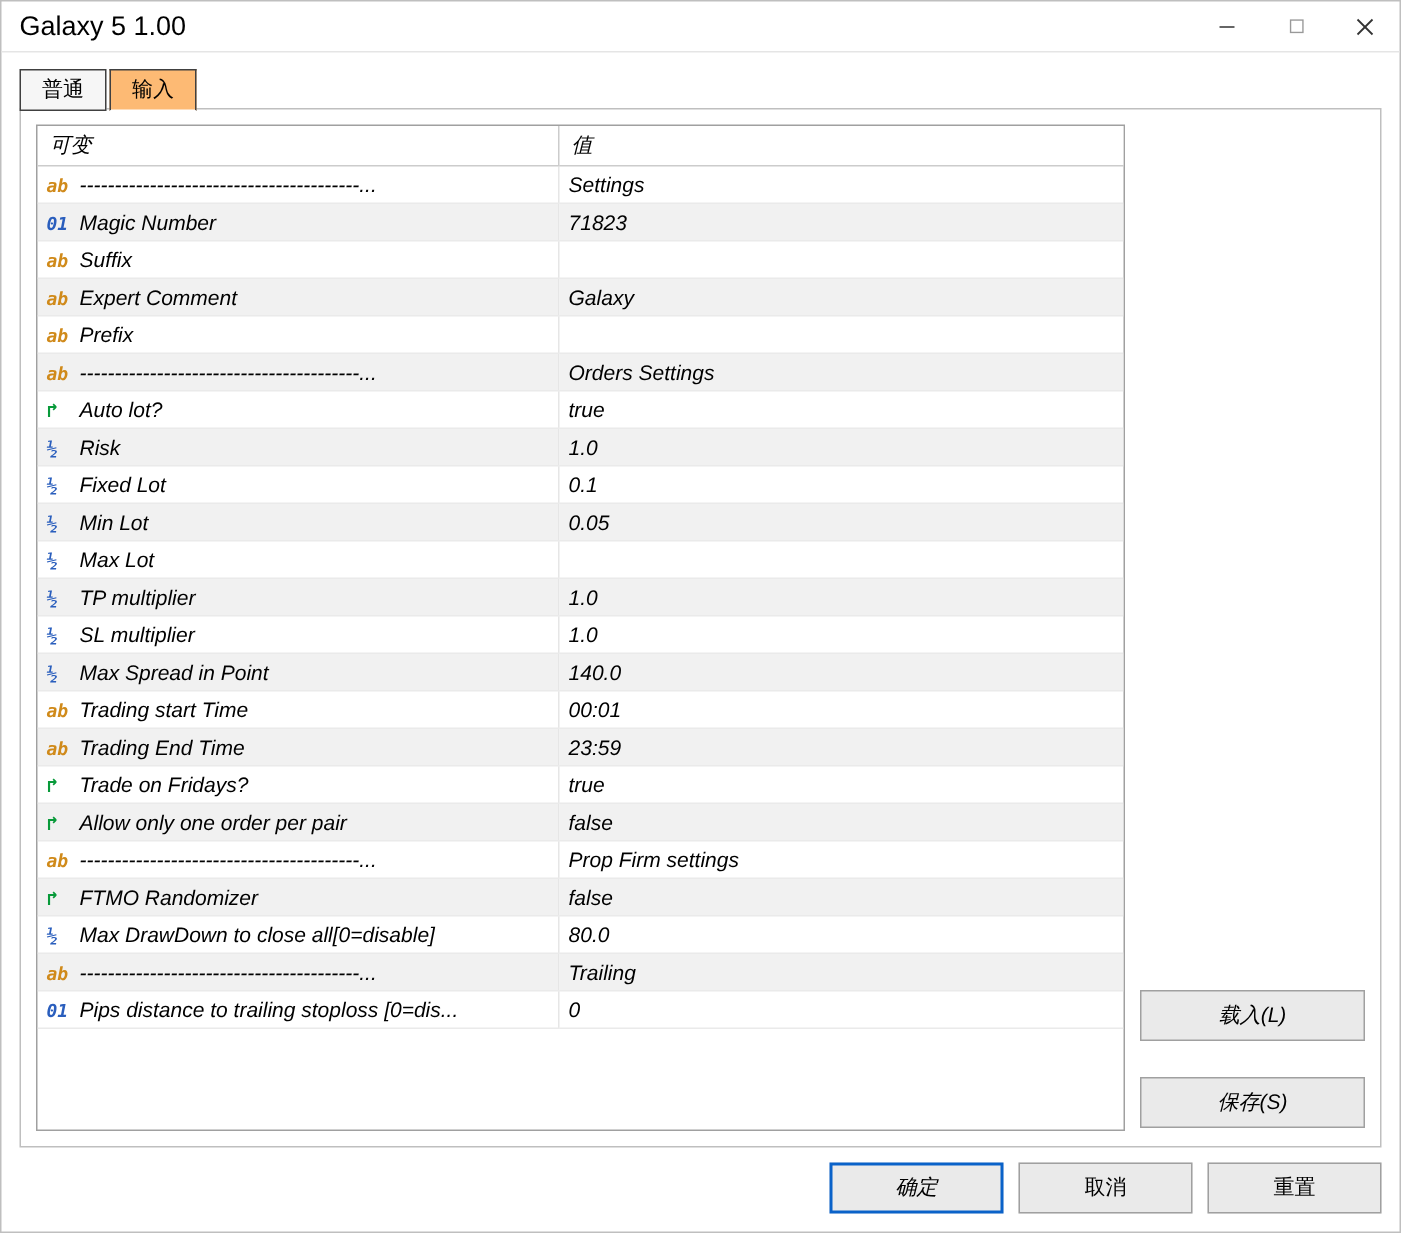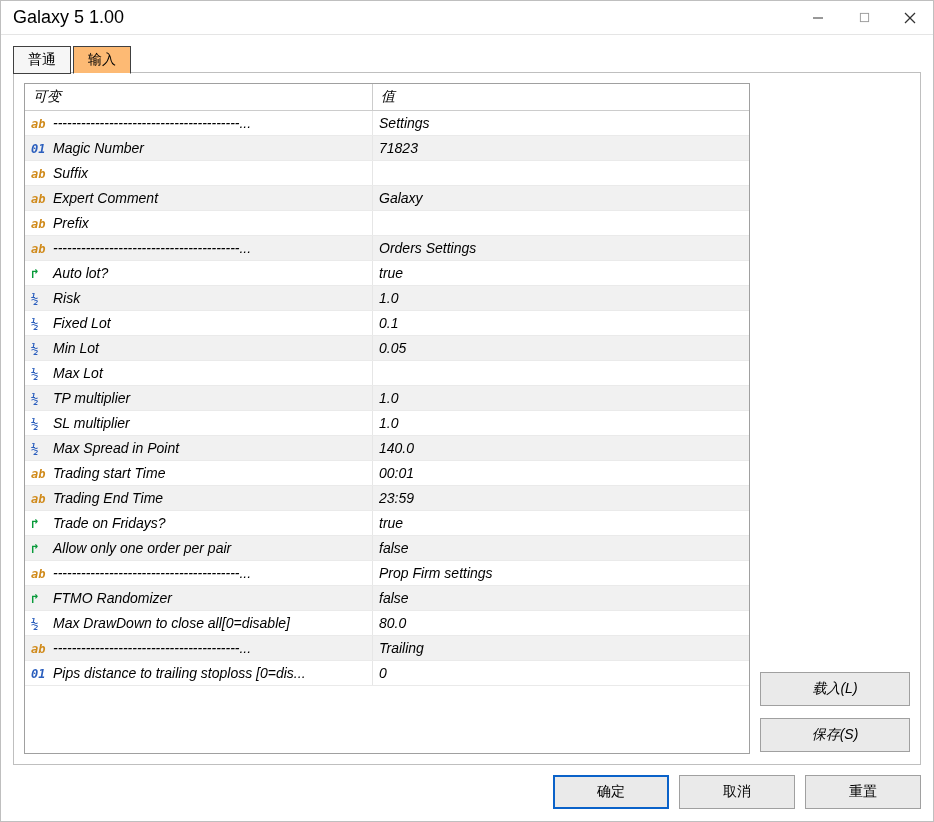--- a/index.html
+++ b/index.html
@@ -128,21 +128,21 @@
   .type-ab { color: #d08a1a; }
   .type-01 { color: #2a5ebd; }
   .type-half { color: #2a5ebd; font-size: 12px; }
   .type-bool { color: #089a3a; font-size: 13px; }
 
   .side-buttons {
     width: 150px;
     display: flex;
     flex-direction: column;
     justify-content: flex-end;
-    gap: 12px;
+    gap: 24px;
     padding-bottom: 2px;
   }
   .btn {
     height: 34px;
     border: 1px solid #a0a0a0;
     background: #eaeaea;
     display: flex;
     align-items: center;
     justify-content: center;
     font-size: 14px;
@@ -151,20 +151,21 @@
   .footer {
     margin-top: 10px;
     display: flex;
     justify-content: flex-end;
     gap: 10px;
   }
   .footer .btn { width: 116px; }
   .btn.primary {
     border: 2px solid #0a62c9;
     background: #eaeaea;
+    font-style: italic;
   }
 
   
   .grid-scroll::-webkit-scrollbar { width: 18px; }
   .grid-scroll::-webkit-scrollbar-track { background: #f0f0f0; }
   .grid-scroll::-webkit-scrollbar-thumb { background: #c6c6c6; border: 1px solid #a8a8a8; }
 </style>
 </head>
 <body>
 

